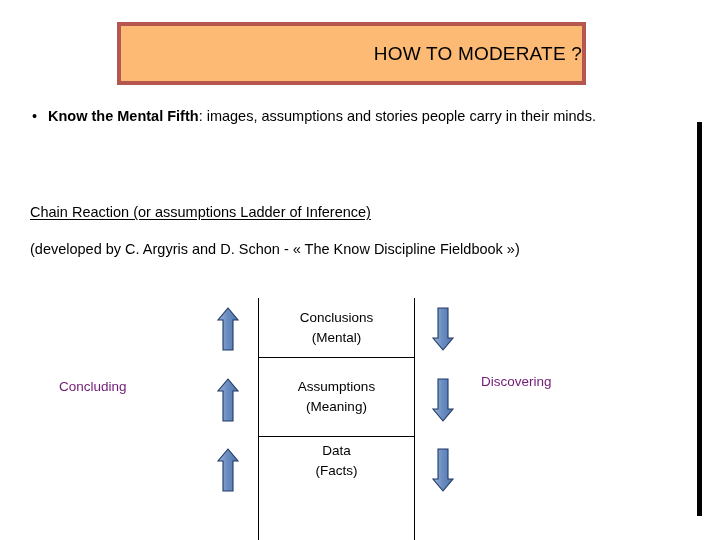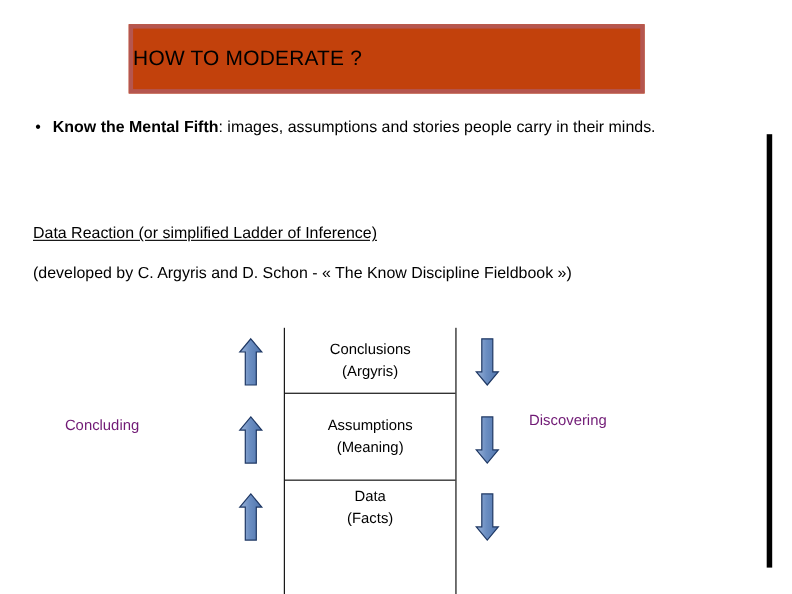--- a/index.html
+++ b/index.html
@@ -18,24 +18,24 @@
 
   
   .title-box {
     position: absolute;
     left: 117px;
     top: 22px;
     width: 469px;
     height: 63px;
     box-sizing: border-box;
     border: 4px solid #b5564f;
-    background: #c2410c;
+    background: #fdba74;
     display: flex;
     align-items: center;
-    justify-content: flex-start;
+    justify-content: flex-end;
   }
   .title-text {
     font-size: 19px;
     letter-spacing: 0.2px;
     color: #000000;
     white-space: nowrap;
   }
 
   
   .bullet-block {
@@ -181,30 +181,30 @@
   <div class="title-text">HOW TO MODERATE ?</div>
 </div>
 
 <div class="bullet-block">
   <div class="bullet-line">
     <span class="bullet-dot">•</span>
     <span class="bullet-strong">Know the Mental Fifth</span><span>: images, assumptions and stories people carry in their minds.</span>
   </div>
 </div>
 
-<div class="chain-heading">Data Reaction (or simplified Ladder of Inference)</div>
+<div class="chain-heading">Chain Reaction (or assumptions Ladder of Inference)</div>
 
 <div class="attribution">(developed by C. Argyris and D. Schon - « The Know Discipline Fieldbook »)</div>
 
 <div class="ladder">
 
   <div class="ladder-table">
     <div class="ladder-cell cell-conclusions">
       <div>Conclusions</div>
-      <div>(Argyris)</div>
+      <div>(Mental)</div>
     </div>
     <div class="ladder-cell cell-assumptions">
       <div>Assumptions</div>
       <div>(Meaning)</div>
     </div>
     <div class="ladder-cell cell-data">
       <div>Data</div>
       <div>(Facts)</div>
     </div>
   </div>

